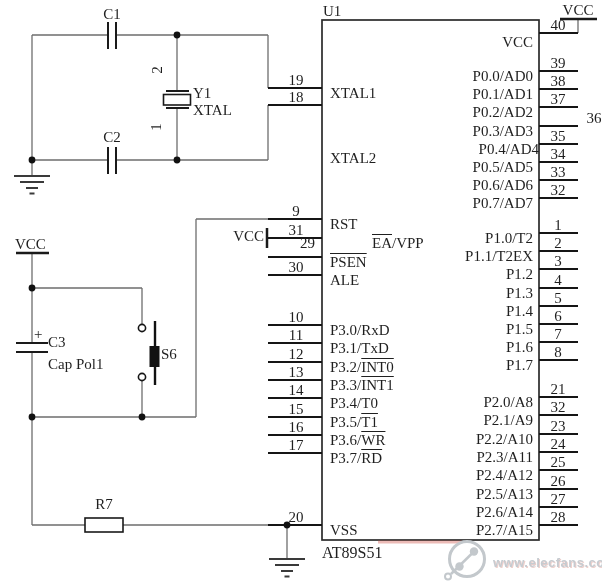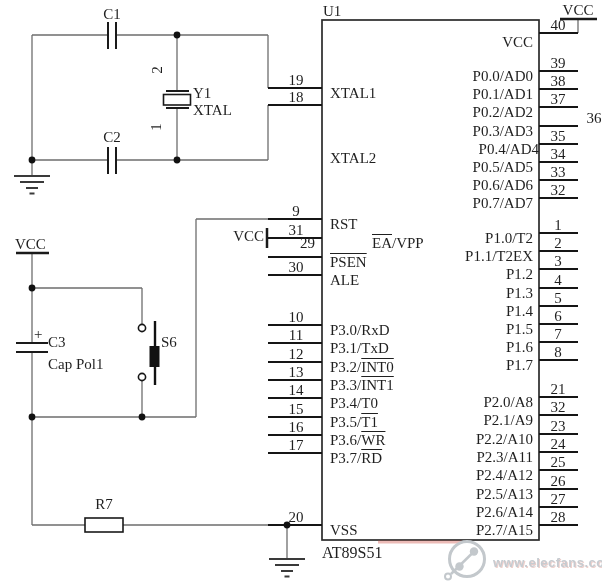--- a/index.html
+++ b/index.html
@@ -177,21 +177,21 @@
   <div class="lbl" style="left:193px;top:102px;">XTAL</div>
 
   <div class="lbl" style="left:15px;top:236px;">VCC</div>
   <div class="lbl" style="left:231px;top:228px;width:33px;text-align:right;">VCC</div>
   <div class="lbl ctr" style="left:556px;top:2px;width:44px;">VCC</div>
 
   <div class="lbl" style="left:34px;top:326px;">+</div>
   <div class="lbl" style="left:48px;top:334px;">C3</div>
   <div class="lbl" style="left:48px;top:356px;">Cap Pol1</div>
 
-  <div class="lbl" style="left:161px;top:334px;">S6</div>
+  <div class="lbl" style="left:161px;top:346px;">S6</div>
   <div class="lbl ctr" style="left:86px;top:496px;width:36px;">R7</div>
 
   <div id="wm-url">www.elecfans.com</div>
 <div class="pnum" style="left: 277px; top: 73px;">19</div>
     <div class="plabel" style="left: 330px; top: 85px;">XTAL1</div>
     <div class="pnum" style="left: 277px; top: 90px;">18</div>
     <div class="plabel" style="left: 330px; top: 102px; margin-top: 48px;">XTAL2</div>
     <div class="pnum" style="left: 277px; top: 204px;">9</div>
     <div class="plabel" style="left: 330px; top: 216px;">RST</div>
     <div class="pnum" style="left: 277px; top: 223px;">31</div>

